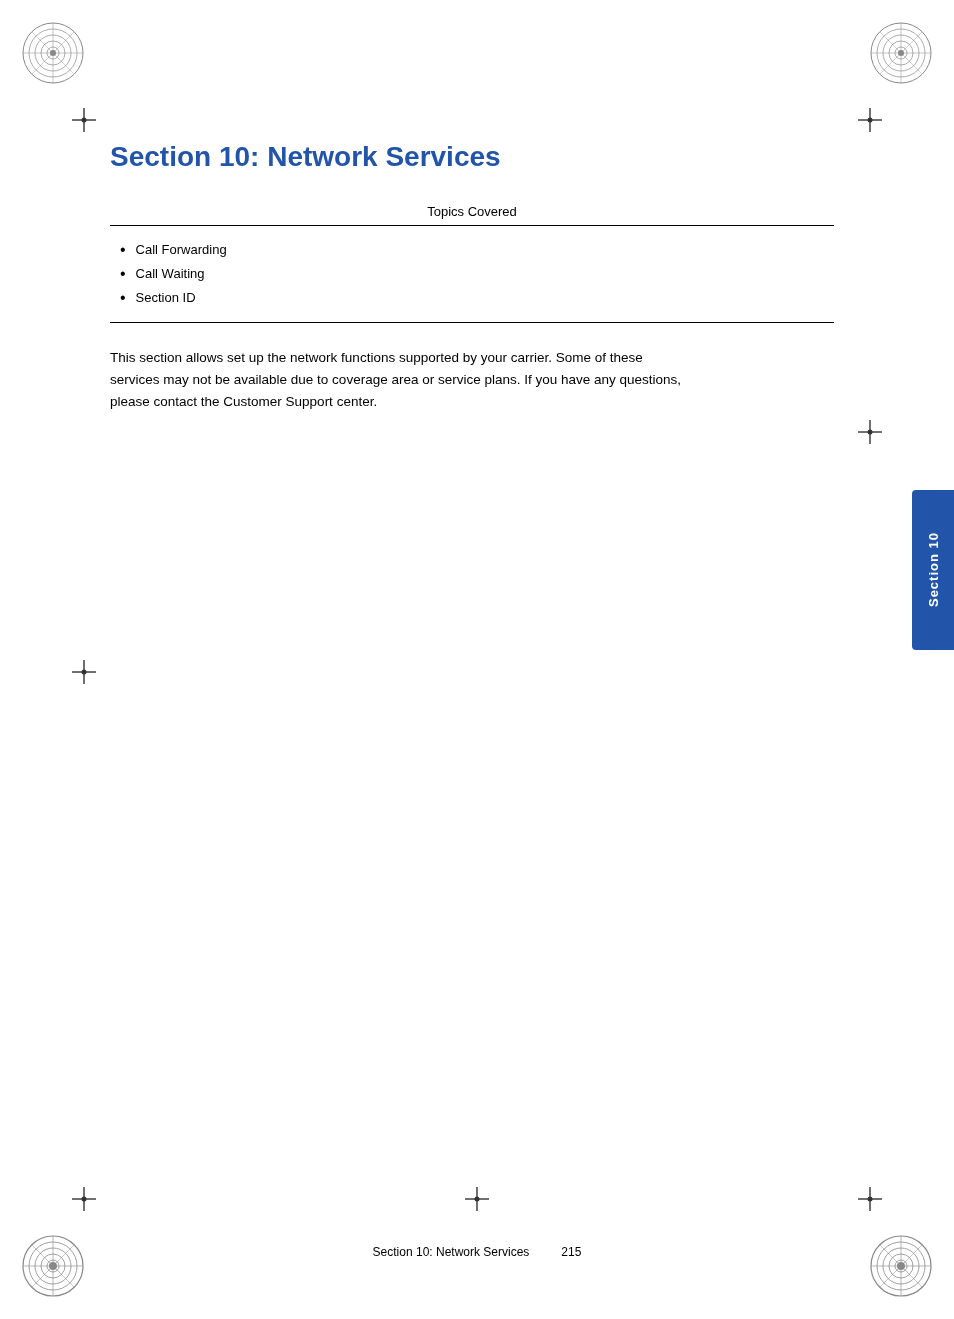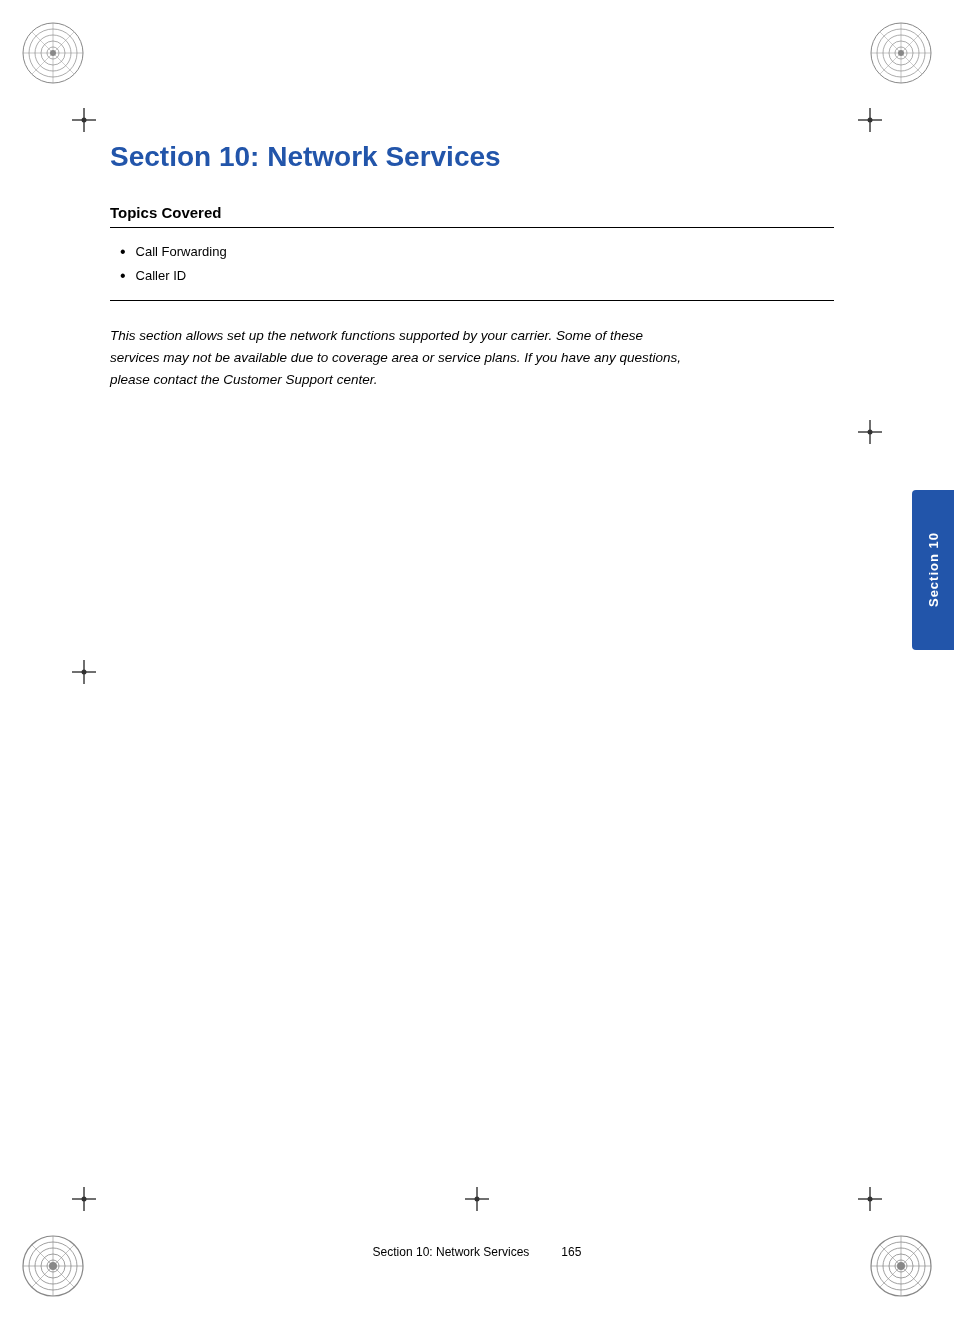--- a/index.html
+++ b/index.html
@@ -114,24 +114,25 @@
     .page-title {
       font-size: 28px;
       font-weight: bold;
       color: #2255aa;
       margin-bottom: 30px;
       line-height: 1.2;
     }
 
     
     .topics-covered-label {
-      font-size: 15px;
-      font-weight: bold;
+      font-size: 13px;
+      font-weight: normal;
       color: #000000;
       margin-bottom: 6px;
+      text-align: center;
     }
 
     .divider-line {
       border: none;
       border-top: 1.5px solid #000000;
       margin-bottom: 16px;
     }
 
     .divider-line-bottom {
       border: none;
@@ -164,21 +165,20 @@
       flex-shrink: 0;
     }
 
     
     .body-text {
       font-size: 13.5px;
       color: #000000;
       line-height: 1.65;
       text-align: left;
       max-width: 580px;
-      font-style: italic;
     }
 
     
     .footer {
       position: absolute;
       bottom: 60px;
       left: 0;
       right: 0;
       display: flex;
       justify-content: center;
@@ -324,32 +324,35 @@
 
     <div>
       <div class="topics-covered-label">Topics Covered</div>
       <hr class="divider-line">
 
       <ul class="topics-list">
         <li>
           <span>Call Forwarding</span>
         </li>
         <li>
-          <span>Caller ID</span>
+          <span>Call Waiting</span>
+        </li>
+        <li>
+          <span>Section ID</span>
         </li>
       </ul>
 
       <hr class="divider-line-bottom">
     </div>
 
     <p class="body-text">This section allows set up the network functions supported by your carrier. Some of these services may not be available due to coverage area or service plans. If you have any questions, please contact the Customer Support center.</p>
 
   </div>
 
   <div class="footer">
     <span class="footer-text">
       <span>Section 10: Network Services</span>
       &nbsp;&nbsp;&nbsp;&nbsp;&nbsp;&nbsp;
-      <span>165</span>
+      <span>215</span>
     </span>
   </div>
 
 </div>
 
 </body></html>

